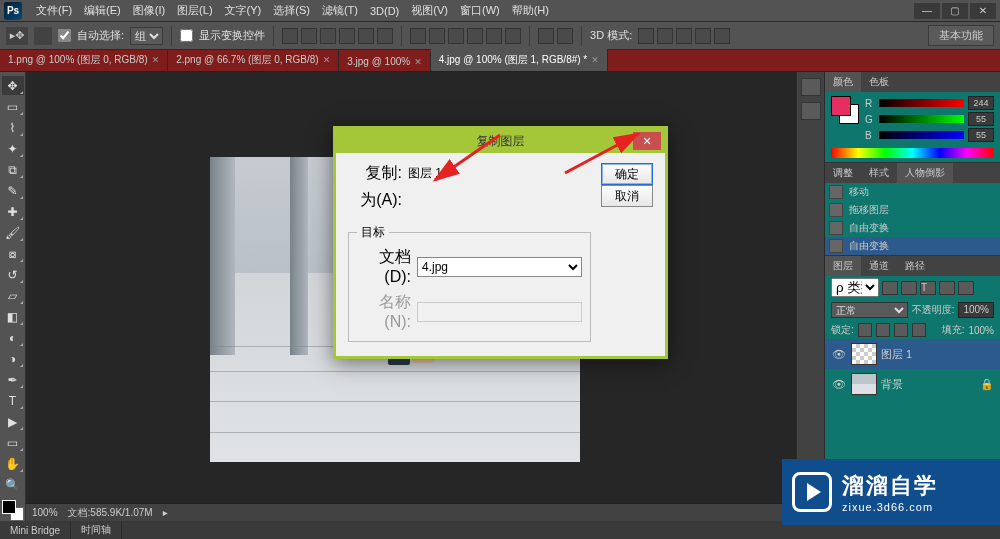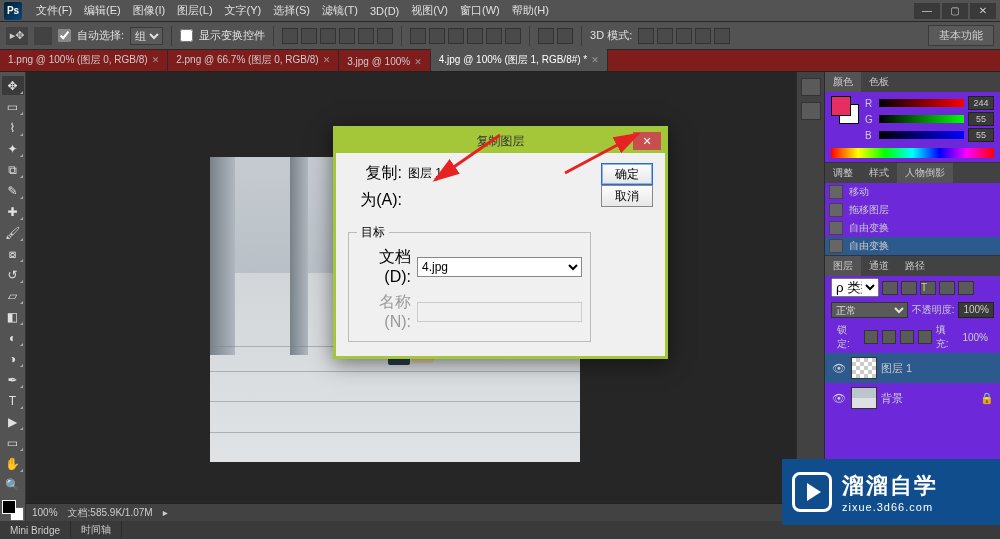--- a/index.html
+++ b/index.html
@@ -56,21 +56,21 @@
 .floor-line{position:absolute;left:0;right:0;height:1px;background:rgba(120,130,140,0.5);}
 .person{position:absolute;width:22px;height:58px;border-radius:10px 10px 2px 2px;}
 .person.a{left:178px;top:150px;background:linear-gradient(#e8c9b0 18%,#4a6e8a 18% 55%,#2a3b4a 55%);}
 .person.b{left:202px;top:148px;background:linear-gradient(#e8c9b0 18%,#eee 18% 52%,#c89060 52% 70%,#e8c9b0 70%);}
 
 
 .dock-icons{width:28px;background:#424242;border-left:1px solid #2a2a2a;display:flex;flex-direction:column;align-items:center;gap:6px;padding-top:6px;}
 .dock-icons span{width:20px;height:18px;background:#5a5a5a;border:1px solid #333;}
 
 
-.panels{width:176px;background:#6d28d9;display:flex;flex-direction:column;border-left:1px solid #2a2a2a;}
+.panels{width:176px;background:#0f766e;display:flex;flex-direction:column;border-left:1px solid #2a2a2a;}
 .panel{border-bottom:1px solid #333;}
 .panel-tabs{display:flex;background:#424242;height:20px;align-items:center;}
 .panel-tab{padding:0 8px;font-size:10px;color:#ccc;height:100%;display:flex;align-items:center;}
 .panel-tab.active{background:#535353;}
 .panel-body{padding:4px 6px;font-size:10px;}
 
 
 .color-panel{display:flex;gap:6px;align-items:flex-start;}
 .color-panel .big-swatch{width:28px;height:28px;position:relative;}
 .color-panel .big-swatch .f{position:absolute;width:20px;height:20px;background:#e62e63;border:1px solid #000;top:0;left:0;}
@@ -86,21 +86,21 @@
 
 
 .hist-item{display:flex;align-items:center;gap:6px;padding:2px 4px;}
 .hist-item.active{background:#2d5a8c;}
 .hist-item .ico{width:14px;height:14px;background:#666;border:1px solid #444;}
 
 
 .layers-ctrl{display:flex;gap:4px;align-items:center;padding:3px 6px;font-size:10px;}
 .layers-ctrl select{background:#5a5a5a;color:#e0e0e0;border:1px solid #333;font-size:10px;height:16px;flex:1;}
 .layers-ctrl .pct{background:#3a3a3a;border:1px solid #222;padding:0 4px;height:16px;line-height:14px;}
-.lock-row{display:flex;align-items:center;gap:4px;padding:2px 12px;font-size:10px;}
+.lock-row{display:flex;align-items:center;gap:4px;padding:2px 6px;font-size:10px;}
 .lock-row .mini{width:14px;height:14px;background:#5a5a5a;border:1px solid #333;}
 .layer-filter-row{display:flex;gap:3px;padding:2px 6px;align-items:center;font-size:10px;}
 .layer-filter-row .mini{width:16px;height:14px;background:#5a5a5a;border:1px solid #333;}
 .layer-item{display:flex;align-items:center;gap:4px;padding:4px 6px;}
 .layer-item.sel{background:#2d5a8c;}
 .layer-item .eye{width:16px;text-align:center;}
 .layer-item .thumb{width:26px;height:22px;background:#fff;border:1px solid #333;background-image:repeating-conic-gradient(#ccc 0 25%,#fff 0 50%);background-size:8px 8px;}
 .layer-item .thumb.img{background:linear-gradient(#bcc4cc 50%,#dde1e4 50%);}
 .layers-bottom{display:flex;justify-content:flex-end;gap:4px;padding:3px 6px;border-top:1px solid #3a3a3a;}
 .layers-bottom span{width:16px;height:14px;background:#5a5a5a;border:1px solid #333;}

